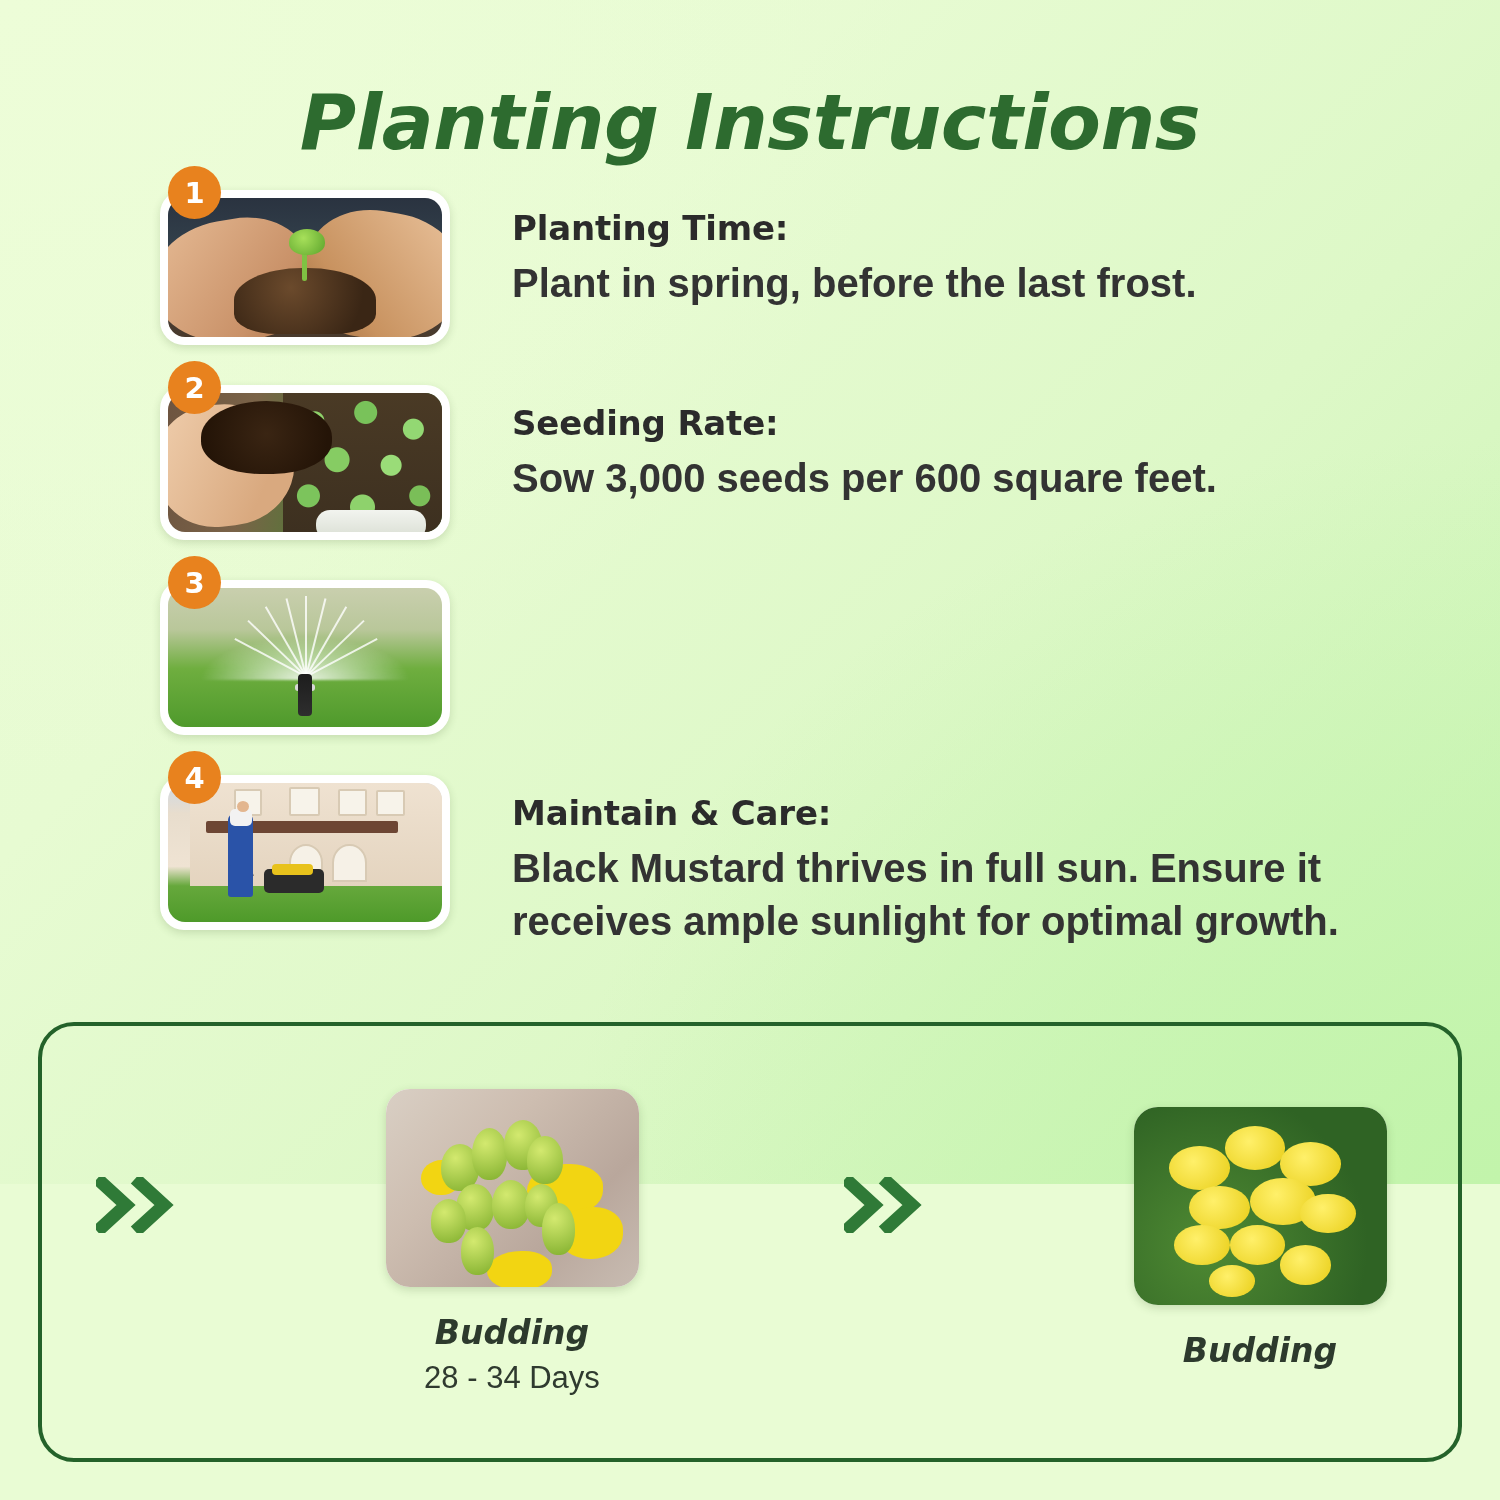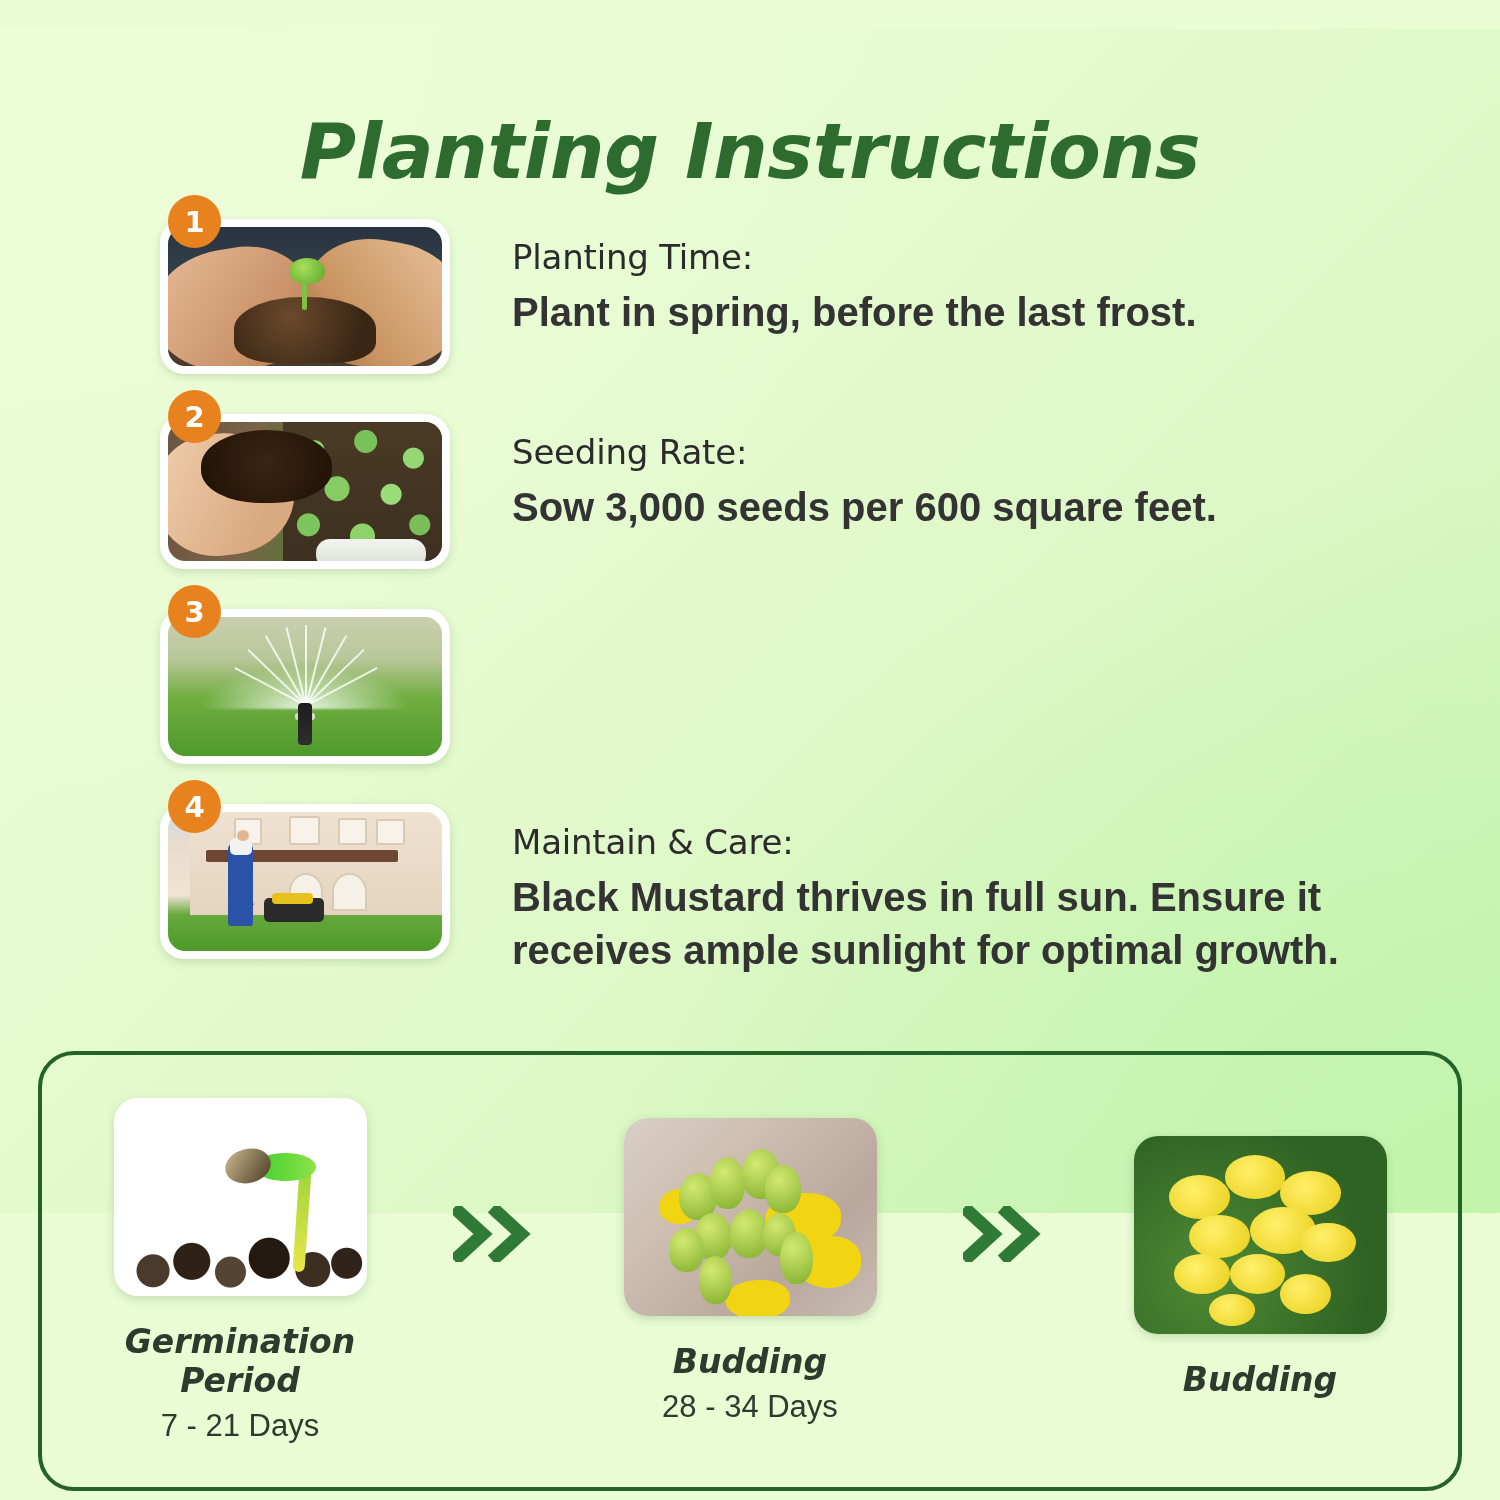--- a/index.html
+++ b/index.html
@@ -8,21 +8,20 @@
     font-family:"Liberation Sans","DejaVu Sans",sans-serif;
     background:#e9fcd4;
     overflow:hidden;
   }
   #page{
     position:relative;width:1500px;height:1184px;
     background:
       radial-gradient(ellipse 1500px 1200px at 100% 100%, #c2f4ab 0%, rgba(194,244,171,0.0) 62%),
       radial-gradient(ellipse 1400px 1200px at 0% 0%, #edfdd8 0%, rgba(237,253,216,0.0) 65%),
       linear-gradient(135deg,#eafcd6 0%,#e7fbd2 32%,#ddf8c7 62%,#c9f4b3 100%);
-    margin-top: 29px;
   }
 
   
   .title{
     position:absolute;left:0;top:78px;width:1500px;text-align:center;
     font-size:77px;font-weight:bold;font-style:italic;
     color:#2d6b2f;letter-spacing:-0.5px;
     font-family:"DejaVu Sans","Liberation Sans",sans-serif;
   }
 
@@ -40,21 +39,21 @@
     width:100%;height:100%;border-radius:17px;overflow:hidden;position:relative;
   }
   .badge{
     position:absolute;left:8px;top:-24px;width:53px;height:53px;border-radius:50%;
     background:#e8821e;color:#fff;font-size:29px;font-weight:bold;
     display:flex;align-items:center;justify-content:center;z-index:5;
     font-family:"DejaVu Sans","Liberation Sans",sans-serif;
   }
   .step-text{position:absolute;left:512px;top:18px;width:950px;}
   .step-head{
-    font-size:34px;font-weight:normal;color:#2b2b2b;margin-bottom:9px;
+    font-size:34px;font-weight:bold;color:#2b2b2b;margin-bottom:9px;
     font-family:"DejaVu Sans","Liberation Sans",sans-serif;letter-spacing:-.2px;
   }
   .step-body{font-size:40px;color:#333333;line-height:1.33;max-width:920px;font-weight:bold;}
 
   
   .panel{
     position:absolute;left:38px;top:1022px;width:1424px;height:440px;
     border:4px solid #24622a;border-radius:36px;box-sizing:border-box;
   }
   .tl{position:absolute;left:0;top:0;width:100%;height:100%;display:flex;
@@ -268,32 +267,20 @@
         <div class="step-head">Maintain &amp; Care:</div>
         <div class="step-body">Black Mustard thrives in full sun. Ensure it receives ample sunlight for optimal growth.</div>
       </div>
     </div>
 
   </div>
 
   <div class="panel">
     <div class="tl">
 
-      <div class="tl-stage">
-        <div class="tl-imgwrap">
-          <div class="img t1">
-            <div class="soilrow"></div>
-              <div class="stem"></div>
-              <div class="hook"></div>
-              <div class="seedcoat"></div>
-          </div>
-        </div>
-        <div class="tl-label">Germination Period</div>
-        <div class="tl-days">7 - 21 Days</div>
-      </div>
 
       <div class="tl-arrow">
         <svg width="84" height="56" viewBox="0 0 84 56" aria-hidden="true">
           <path d="M6 6 L30 28 L6 50" fill="none" stroke="#2f7a37" stroke-width="13" stroke-linecap="square" stroke-linejoin="miter"></path>
           <path d="M44 6 L68 28 L44 50" fill="none" stroke="#2f7a37" stroke-width="13" stroke-linecap="square" stroke-linejoin="miter"></path>
         </svg>
       </div>
 
       <div class="tl-stage">
         <div class="tl-imgwrap">

